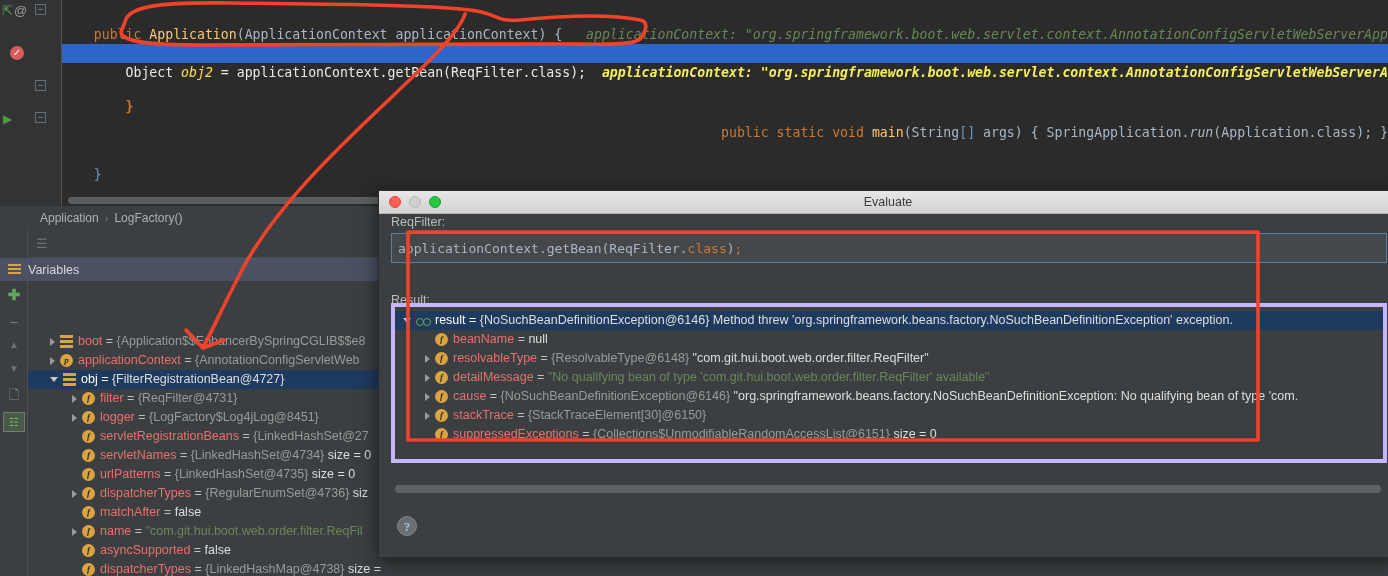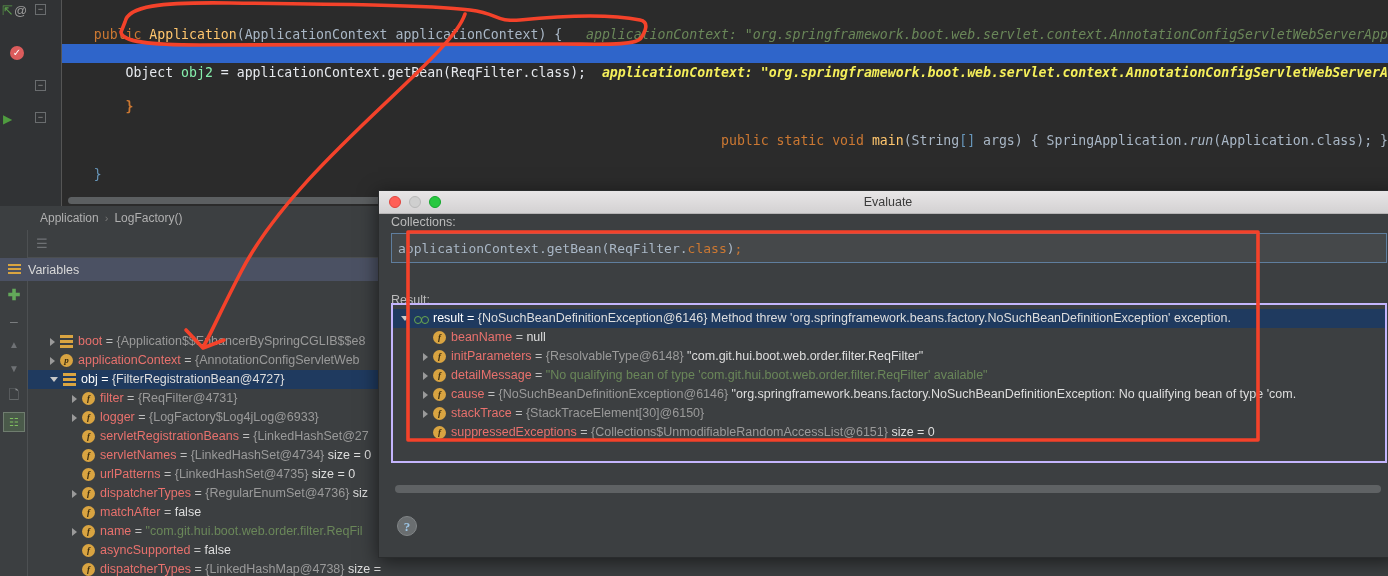--- a/index.html
+++ b/index.html
@@ -32,21 +32,21 @@
     font-size:13.2px; white-space:pre; color:#a9b7c6;
   }
   .code-line.hl{ background:#2f65ca; left:62px; }
   .kw{ color:#cc7832; } .kw2{ color:#cc7832; font-weight:bold; }
   .cls{ color:#ffc66d; } .fn{ color:#ffc66d; }
   .lv{ color:#9876aa; } .num{ color:#6897bb; }
   .br{ color:#a9b7c6; }
   .hint{ color:#6a8759; font-style:italic; }
   .hintg{ color:#808080; font-style:italic; }
   .hl .hint{ color:#f5ef5a; font-style:italic; font-weight:bold;}
-  .hl .lv{ color:#86efac; }
+  .hl .lv{ color:#fde047;font-style:italic; }
   .hl *, .hl { color:#e6e9ee; }
   .ital{ font-style:italic; }
 
   #h-scroll-track{
     position:absolute; left:62px; top:196px; width:1326px; height:8px;
   }
   #h-scroll-thumb{
     position:absolute; left:68px; top:197px; width:330px; height:7px;
     background:#5c5f61; border-radius:4px;
   }
@@ -153,21 +153,21 @@
     position:absolute; left:12px; top:42px; width:996px; height:30px;
     background:#45484a; border:1px solid #5f7e9e;
     font-family:"DejaVu Sans Mono","Liberation Mono",monospace;
     font-size:13px; color:#a9b7c6; line-height:30px; padding-left:6px;
     white-space:pre; overflow:hidden;
   }
   #expr-field .ck{ color:#cc7832; }
   #expr-field .semi{ color:#cc7832; }
   #result-box{
     position:absolute; left:12px; top:112px; width:996px; height:160px;
-    background:#3c3f41; border:2px solid #c4b5fd; overflow:hidden;
+    background:#3c3f41; border:4px solid #c4b5fd; overflow:hidden;
   }
   #res-scroll-track{
     position:absolute; left:13px; top:293px; width:994px; height:9px;
   }
   #res-scroll-thumb{
     position:absolute; left:16px; top:294px; width:986px; height:8px;
     background:#5f6264; border-radius:4px;
   }
   #help-btn{
     position:absolute; left:18px; top:325px; width:20px; height:20px;
@@ -216,21 +216,21 @@
   </div>
 
   <div class="code-line hl" style="top:44px;">
     <span>    Object </span><span class="lv">obj2</span><span> = applicationContext.getBean(ReqFilter.class);</span><span class="hint">  applicationContext: "org.springframework.boot.web.servlet.context.AnnotationConfigServletWebServerAp</span>
   </div>
 
   <div class="code-line" style="top:78px;">
     <span class="kw2">    }</span>
   </div>
 
-  <div class="code-line" style="top:112px;text-align:right;">
+  <div class="code-line" style="top:104px;text-align:right;">
     <span class="kw">    public static void </span><span class="fn">main</span><span class="br">(String</span><span class="num">[]</span><span class="br"> args) { SpringApplication.</span><span class="br ital">run</span><span class="br">(Application.</span><span class="br">class); }</span>
   </div>
 
   <div class="code-line" style="top:146px;">
     <span class="num">}</span>
   </div>
 
   <div id="h-scroll-track"></div>
   <div id="h-scroll-thumb"></div>
 </div>
@@ -264,51 +264,51 @@
     </span>
     <span class="title">Variables</span>
   </div>
 
   <div id="vars-clip">
     <div id="vars-tree">
         <div class="vrow" style="top: 0px;"><span style="display: inline-block; width: 22px;"></span><span class="arrow "></span><span class="vicon stack"><i style="top: 0px;"></i><i style="top: 5px;"></i><i style="top: 10px;"></i></span><span class="vname">boot</span><span class="veq"> = </span><span class="vval">{Application$$EnhancerBySpringCGLIB$$e8</span></div>
         <div class="vrow" style="top: 19px;"><span style="display: inline-block; width: 22px;"></span><span class="arrow "></span><span class="vicon p">p</span><span class="vname">applicationContext</span><span class="veq"> = </span><span class="vval">{AnnotationConfigServletWeb</span></div>
         <div class="vrow sel" style="top: 38px;"><span style="display: inline-block; width: 22px;"></span><span class="arrow down"></span><span class="vicon stack"><i style="top: 0px;"></i><i style="top: 5px;"></i><i style="top: 10px;"></i></span><span class="vname">obj</span><span class="veq"> = </span><span class="vnum">{FilterRegistrationBean@4727}</span></div>
         <div class="vrow" style="top: 57px;"><span style="display: inline-block; width: 44px;"></span><span class="arrow "></span><span class="vicon f">f</span><span class="vname">filter</span><span class="veq"> = </span><span class="vval">{ReqFilter@4731}</span></div>
-        <div class="vrow" style="top: 76px;"><span style="display: inline-block; width: 44px;"></span><span class="arrow "></span><span class="vicon t">f</span><span class="vname">logger</span><span class="veq"> = </span><span class="vval">{LogFactory$Log4jLog@6933}</span></div>
+        <div class="vrow" style="top: 76px;"><span style="display: inline-block; width: 44px;"></span><span class="arrow "></span><span class="vicon t">f</span><span class="vname">logger</span><span class="veq"> = </span><span class="vval">{LogFactory$Log4jLog@8451}</span></div>
         <div class="vrow" style="top: 95px;"><span style="display: inline-block; width: 44px;"></span><span class="arrow none"></span><span class="vicon f">f</span><span class="vname">servletRegistrationBeans</span><span class="veq"> = </span><span class="vval">{LinkedHashSet@27</span></div>
         <div class="vrow" style="top: 114px;"><span style="display: inline-block; width: 44px;"></span><span class="arrow none"></span><span class="vicon f">f</span><span class="vname">servletNames</span><span class="veq"> = </span><span class="vval">{LinkedHashSet@4734}</span><span class="vsize">  size = 0</span></div>
         <div class="vrow" style="top: 133px;"><span style="display: inline-block; width: 44px;"></span><span class="arrow none"></span><span class="vicon f">f</span><span class="vname">urlPatterns</span><span class="veq"> = </span><span class="vval">{LinkedHashSet@4735}</span><span class="vsize">  size = 0</span></div>
         <div class="vrow" style="top: 152px;"><span style="display: inline-block; width: 44px;"></span><span class="arrow "></span><span class="vicon f">f</span><span class="vname">dispatcherTypes</span><span class="veq"> = </span><span class="vval">{RegularEnumSet@4736}</span><span class="vsize">  siz</span></div>
         <div class="vrow" style="top: 171px;"><span style="display: inline-block; width: 44px;"></span><span class="arrow none"></span><span class="vicon f">f</span><span class="vname">matchAfter</span><span class="veq"> = </span><span class="vnum">false</span></div>
         <div class="vrow" style="top: 190px;"><span style="display: inline-block; width: 44px;"></span><span class="arrow "></span><span class="vicon f">f</span><span class="vname">name</span><span class="veq"> = </span><span class="vstr">"com.git.hui.boot.web.order.filter.ReqFil</span></div>
         <div class="vrow" style="top: 209px;"><span style="display: inline-block; width: 44px;"></span><span class="arrow none"></span><span class="vicon f">f</span><span class="vname">asyncSupported</span><span class="veq"> = </span><span class="vnum">false</span></div>
         <div class="vrow" style="top: 228px;"><span style="display: inline-block; width: 44px;"></span><span class="arrow none"></span><span class="vicon f">f</span><span class="vname">dispatcherTypes</span><span class="veq"> = </span><span class="vval">{LinkedHashMap@4738}</span><span class="vsize">  size =</span></div>
       </div>
   </div>
 </div>
 
 <div id="evaluate-dialog">
   <div id="eval-titlebar">
     <span class="tl-btn tl-red"></span>
     <span class="tl-btn tl-yellow"></span>
     <span class="tl-btn tl-green"></span>
     <span id="eval-title">Evaluate</span>
   </div>
 
-  <span class="eval-label" style="left:12px;top:24px;">Collections:</span>
+  <span class="eval-label" style="left:12px;top:24px;">ReqFilter:</span>
 
   <div id="expr-field"><span>applicationContext.getBean(ReqFilter.</span><span class="ck">class</span><span>)</span><span class="semi">;</span></div>
 
   <span class="eval-label" style="left:12px;top:102px;">Result:</span>
 
   <div id="result-box">
       <div class="vrow sel" style="top: 4px;"><span style="display: inline-block; width: 8px;"></span><span class="arrow down"></span><span class="eye-icon"></span><span class="vname">result</span><span class="veq"> = </span><span class="vnum">{NoSuchBeanDefinitionException@6146}</span><span class="vnum"> Method threw 'org.springframework.beans.factory.NoSuchBeanDefinitionException' exception.</span></div>
       <div class="vrow" style="top: 23px;"><span style="display: inline-block; width: 30px;"></span><span class="arrow none"></span><span class="vicon f">f</span><span class="vname">beanName</span><span class="veq"> = </span><span class="vnum">null</span></div>
-      <div class="vrow" style="top: 42px;"><span style="display: inline-block; width: 30px;"></span><span class="arrow "></span><span class="vicon f">f</span><span class="vname">initParameters</span><span class="veq"> = </span><span class="vval">{ResolvableType@6148}</span><span class="vnum"> "com.git.hui.boot.web.order.filter.ReqFilter"</span></div>
+      <div class="vrow" style="top: 42px;"><span style="display: inline-block; width: 30px;"></span><span class="arrow "></span><span class="vicon f">f</span><span class="vname">resolvableType</span><span class="veq"> = </span><span class="vval">{ResolvableType@6148}</span><span class="vnum"> "com.git.hui.boot.web.order.filter.ReqFilter"</span></div>
       <div class="vrow" style="top: 61px;"><span style="display: inline-block; width: 30px;"></span><span class="arrow "></span><span class="vicon f">f</span><span class="vname">detailMessage</span><span class="veq"> = </span><span class="vstr">"No qualifying bean of type 'com.git.hui.boot.web.order.filter.ReqFilter' available"</span></div>
       <div class="vrow" style="top: 80px;"><span style="display: inline-block; width: 30px;"></span><span class="arrow "></span><span class="vicon f">f</span><span class="vname">cause</span><span class="veq"> = </span><span class="vval">{NoSuchBeanDefinitionException@6146}</span><span class="vnum"> "org.springframework.beans.factory.NoSuchBeanDefinitionException: No qualifying bean of type 'com.</span></div>
       <div class="vrow" style="top: 99px;"><span style="display: inline-block; width: 30px;"></span><span class="arrow "></span><span class="vicon f">f</span><span class="vname">stackTrace</span><span class="veq"> = </span><span class="vval">{StackTraceElement[30]@6150}</span></div>
       <div class="vrow" style="top: 118px;"><span style="display: inline-block; width: 30px;"></span><span class="arrow none"></span><span class="vicon f">f</span><span class="vname">suppressedExceptions</span><span class="veq"> = </span><span class="vval">{Collections$UnmodifiableRandomAccessList@6151}</span><span class="vsize">  size = 0</span></div>
     </div>
 
   <div id="res-scroll-track"></div>
   <div id="res-scroll-thumb"></div>
 
   <div id="help-btn">?</div>

